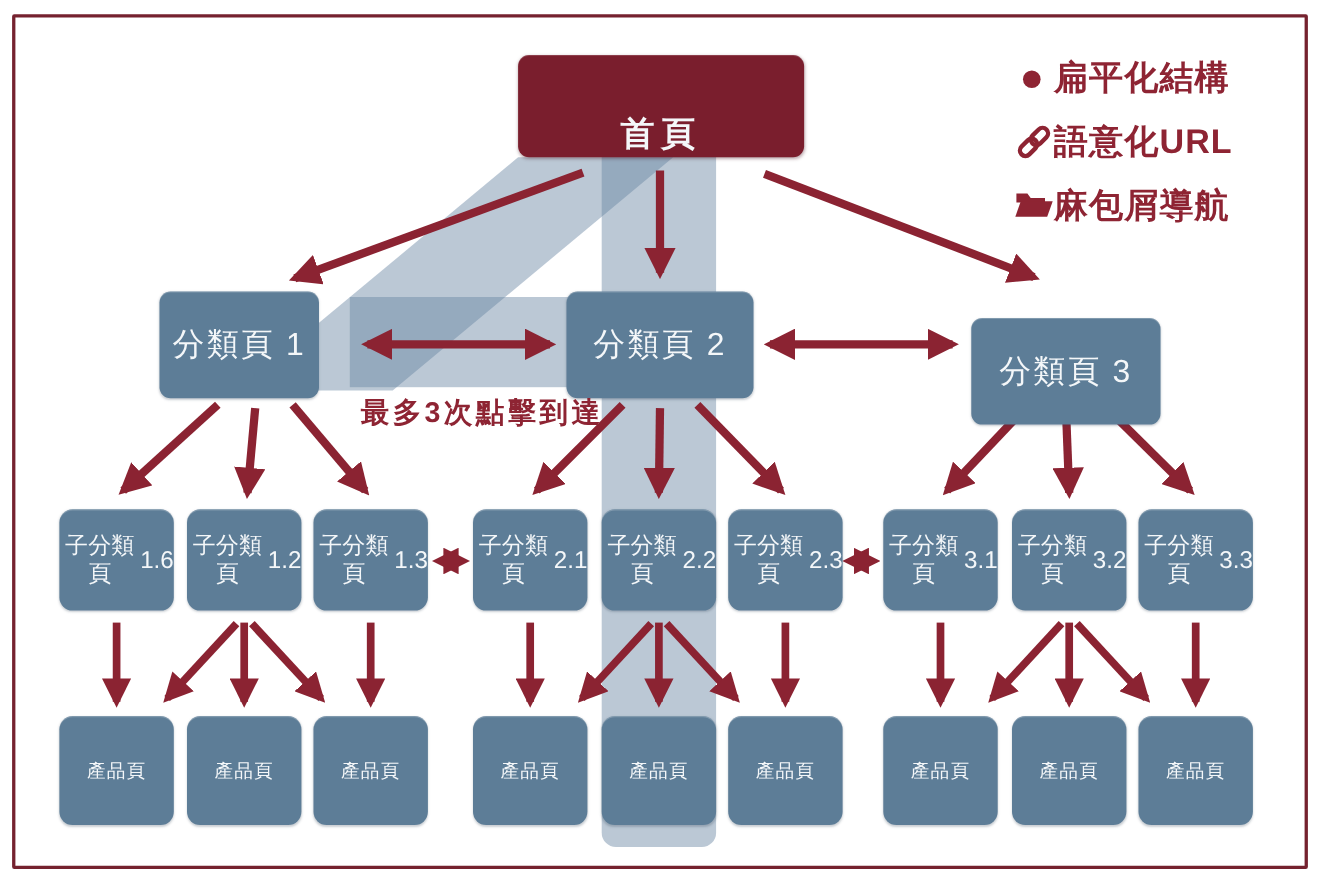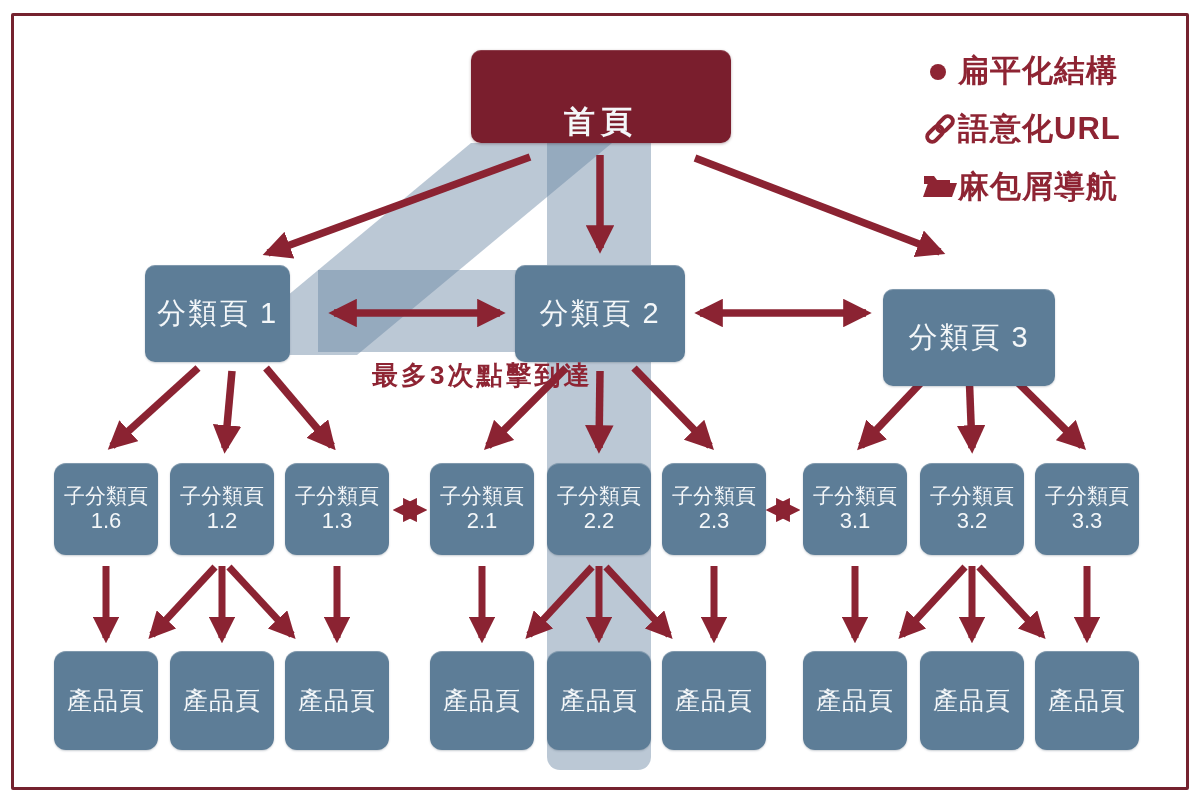--- a/index.html
+++ b/index.html
@@ -14,26 +14,26 @@
   .layer{position:absolute;left:0;top:0;width:1200px;height:805px;}
   .node{
     position:absolute;display:flex;align-items:center;justify-content:center;
     color:#f4f7f9;border-radius:10px;background:#5d7d97;
     box-shadow:inset 0 1px 0 rgba(255,255,255,.22), 0 1px 2px rgba(40,60,80,.25);
     text-align:center;
   }
   .home{background:#7a1e2d;font-size:31px;font-weight:bold;letter-spacing:6px;
         box-shadow:inset 0 1px 0 rgba(255,255,255,.15), 0 1px 3px rgba(60,10,20,.35);}
   .cat{font-size:29px;letter-spacing:2px;}
-  .sub{flex-direction:column;font-size:21px;line-height:1.2;border-radius:12px;}
+  .sub{flex-direction:row;font-size:21px;line-height:1.2;border-radius:12px;}
   .sub .num{font-size:22px;}
-  .prod{font-size:25px;letter-spacing:1px;border-radius:12px;}
+  .prod{font-size:17px;letter-spacing:1px;border-radius:12px;}
   .annotation{
     position:absolute;left:328px;top:358px;
-    color:#8e2433;font-size:26px;font-weight:bold;letter-spacing:3px;white-space:nowrap;margin-left:44px;
+    color:#8e2433;font-size:26px;font-weight:bold;letter-spacing:3px;white-space:nowrap;
   }
   .legend{position:absolute;left:922px;top:52px;display:flex;flex-direction:column;gap:20px;}
   .legend-row{display:flex;align-items:center;height:38px;}
   .legend-row .lbl{color:#8e2433;font-size:31px;font-weight:bold;letter-spacing:1px;white-space:nowrap;}
   .licon{width:36px;height:36px;flex:0 0 36px;display:flex;align-items:center;justify-content:center;}
 </style>
 </head>
 <body>
 
 <svg class="layer" viewBox="0 0 1200 805" xmlns="http://www.w3.org/2000/svg">

